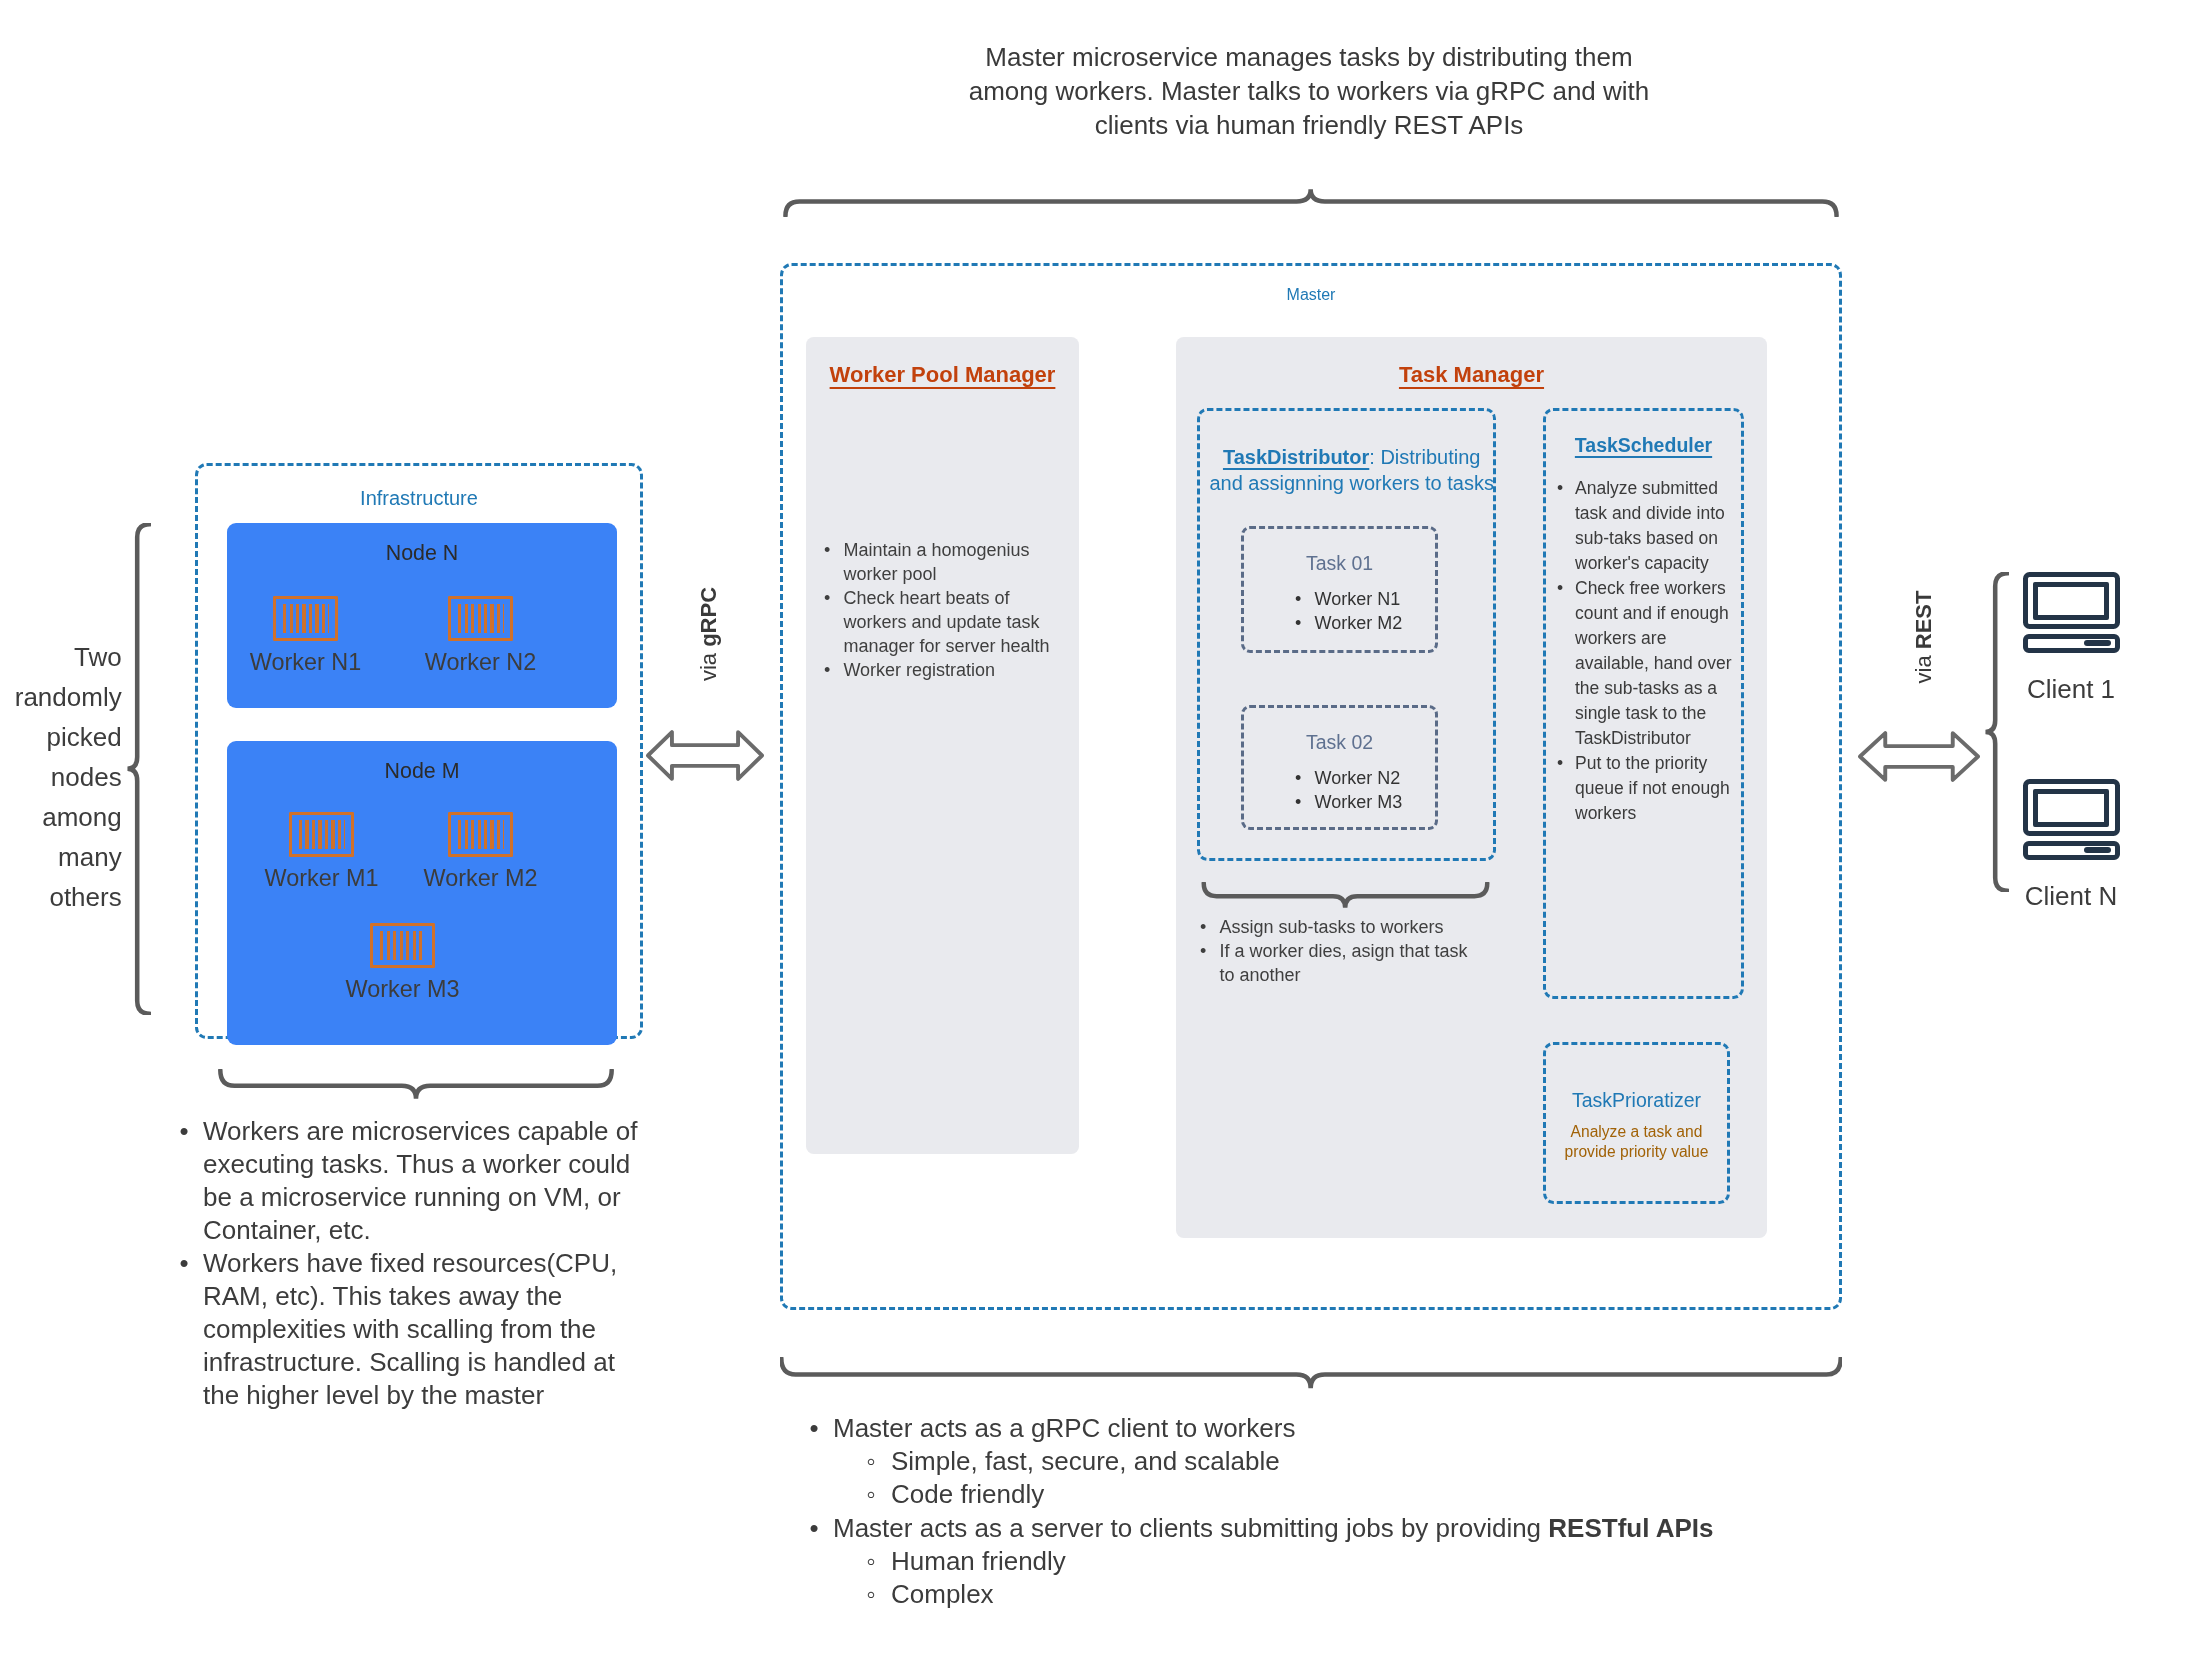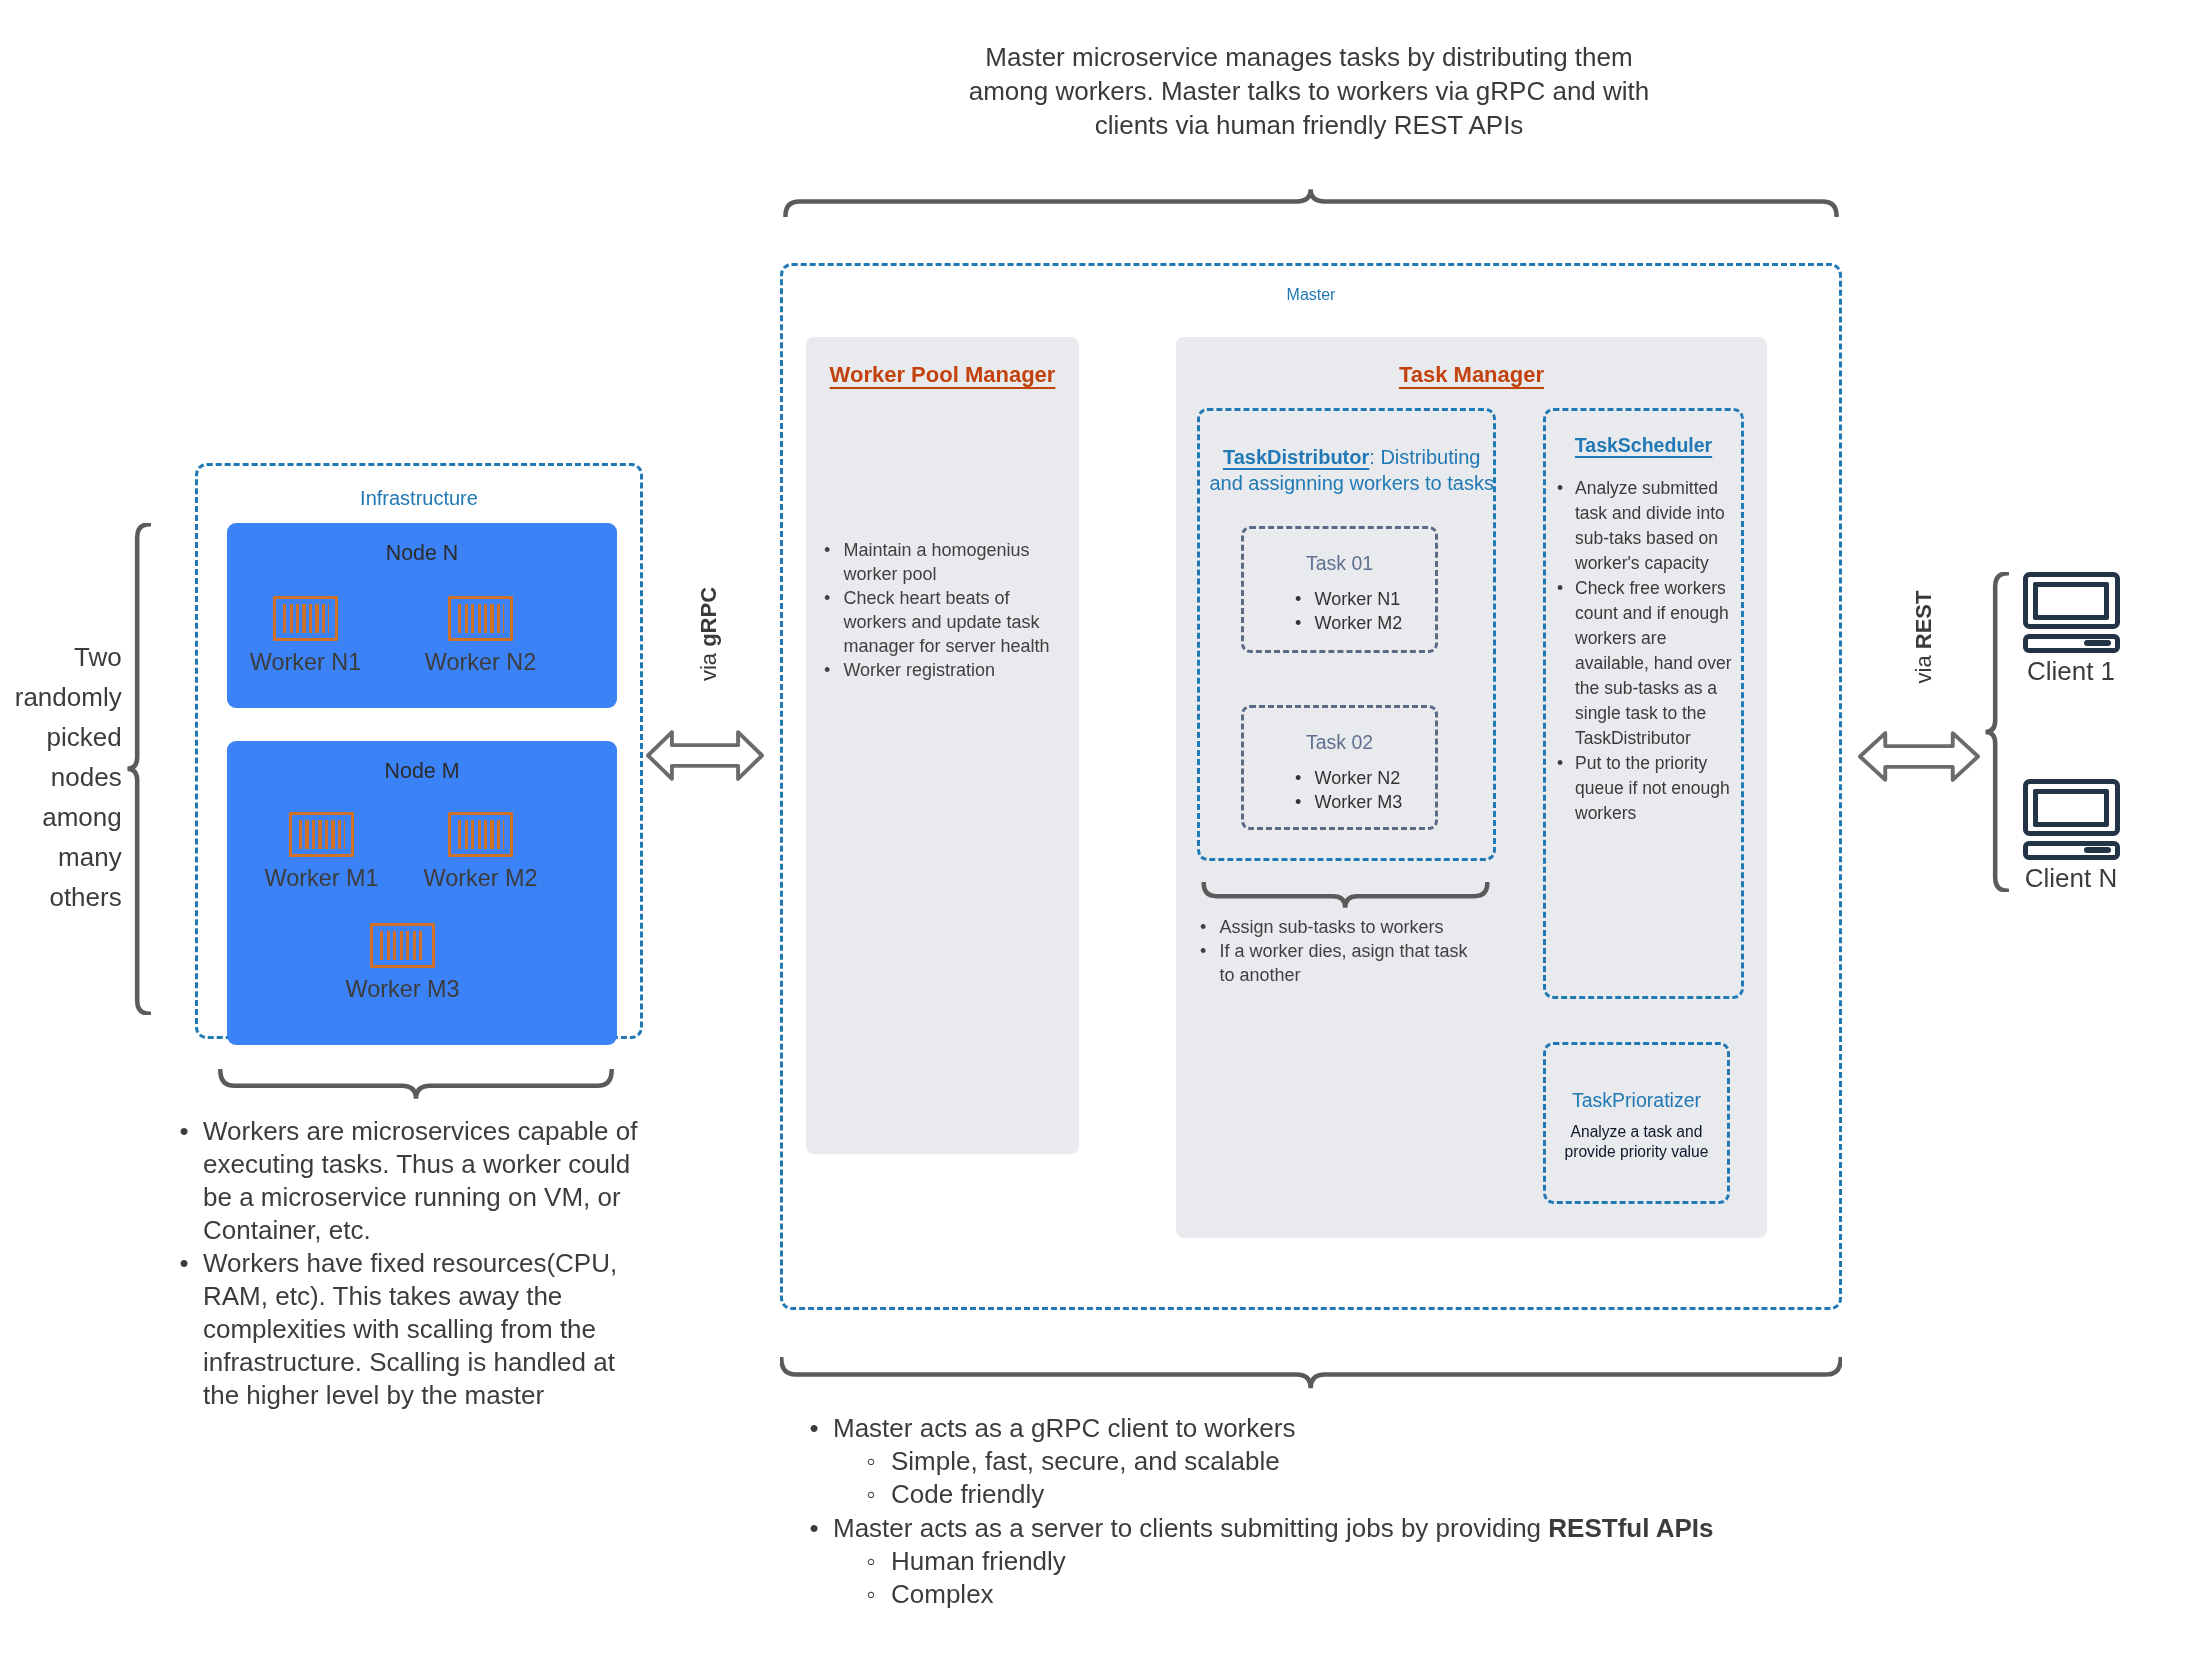--- a/index.html
+++ b/index.html
@@ -71,41 +71,41 @@
   .task-label{width:100%;text-align:center;color:#5f7190;font-size:19.5px;padding-top:23.4px;}
   .task-workers{margin:11.7px 0 0 51px;font-size:18px;line-height:24px;color:#333;}
   .task-workers > li{padding-left:19.5px;}
   .task-workers > li::before{left:0;}
 
   #ts-box{left:1543px;top:408px;width:201px;height:591px;border-radius:10.4px;}
   #ts-title{padding-top:23.4px;font-size:19.5px;font-weight:bold;
     text-decoration:underline;text-decoration-thickness:1.9px;text-underline-offset:3.9px;}
   #tp-box{left:1543px;top:1042px;width:187px;height:162px;border-radius:10.4px;}
   #tp-title{padding-top:44px;font-size:19.5px;}
-  #tp-text{width:100%;text-align:center;font-size:15.6px;line-height:20px;color:#0f172a;margin-top:10.4px;
+  #tp-text{width:100%;text-align:center;font-size:15.6px;line-height:20px;color:#a16207;margin-top:10.4px;
     padding:0 17px;box-sizing:border-box;}
 
   
   .worker{display:flex;flex-direction:column;align-items:center;width:143px;}
   .container-icon{width:65px;height:45px;border:3.9px solid #d0712a;border-radius:1.3px;
     box-sizing:border-box;padding:5.2px 6.5px;background:#fff0;}
   .container-icon .bars{width:100%;height:100%;
     background:repeating-linear-gradient(90deg,#d0712a 0 3.2px,transparent 3.2px 6.5px);}
   .worker-label{margin-top:7.8px;font-size:23.4px;color:#3c3c3c;white-space:nowrap;}
 
   .client{display:flex;flex-direction:column;align-items:center;width:120px;}
   .computer-icon{width:97px;}
   .computer-icon .monitor{height:57px;border:5.8px solid #233447;border-radius:6.5px;
     box-sizing:border-box;padding:4.5px 5.8px;}
   .computer-icon .screen{width:100%;height:100%;border:5.2px solid #233447;border-radius:1.9px;box-sizing:border-box;}
   .computer-icon .base{margin-top:4.5px;height:19.5px;border:5.2px solid #233447;border-radius:5.8px;
     box-sizing:border-box;position:relative;}
   .computer-icon .base::after{content:"";position:absolute;right:3.2px;top:1.3px;width:27px;height:6.5px;
     background:#233447;border-radius:3.2px;}
-  .client-label{margin-top:3px;font-size:26px;color:#3c3c3c;white-space:nowrap;}
+  .client-label{margin-top:21px;font-size:26px;color:#3c3c3c;white-space:nowrap;}
 
   
   .brace path{fill:none;stroke:#5b5b5b;stroke-width:7;stroke-linecap:round;}
   .arrow path{fill:#ffffff;stroke:#6b6b6b;stroke-width:6;stroke-linejoin:round;}
   .vlabel{width:169px;height:30px;display:flex;align-items:center;justify-content:center;
     transform:rotate(-90deg);font-size:22px;color:#3a3a3a;white-space:pre;}
 </style>
 </head>
 <body>
 

